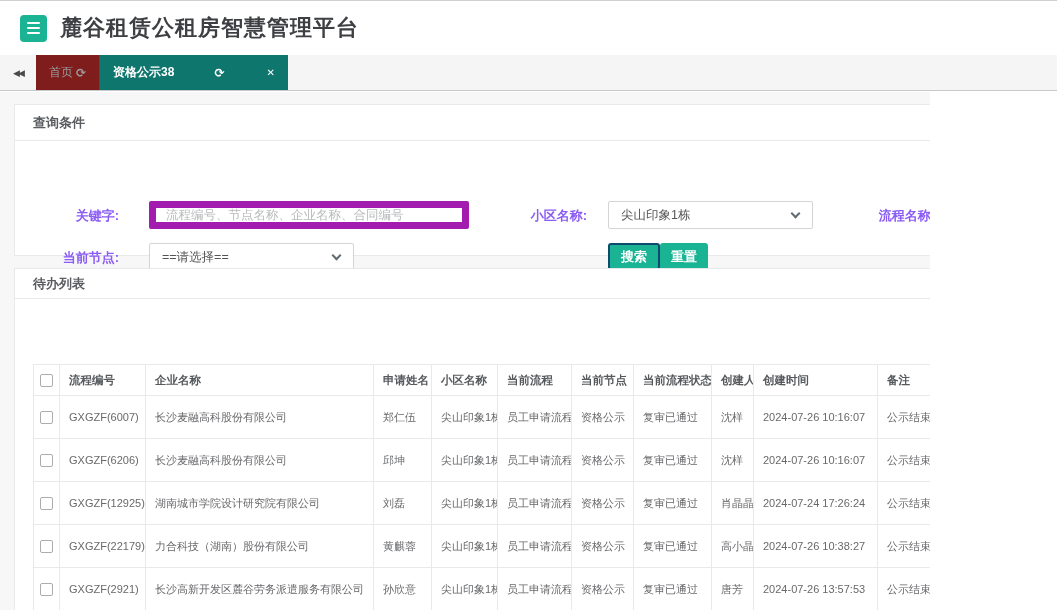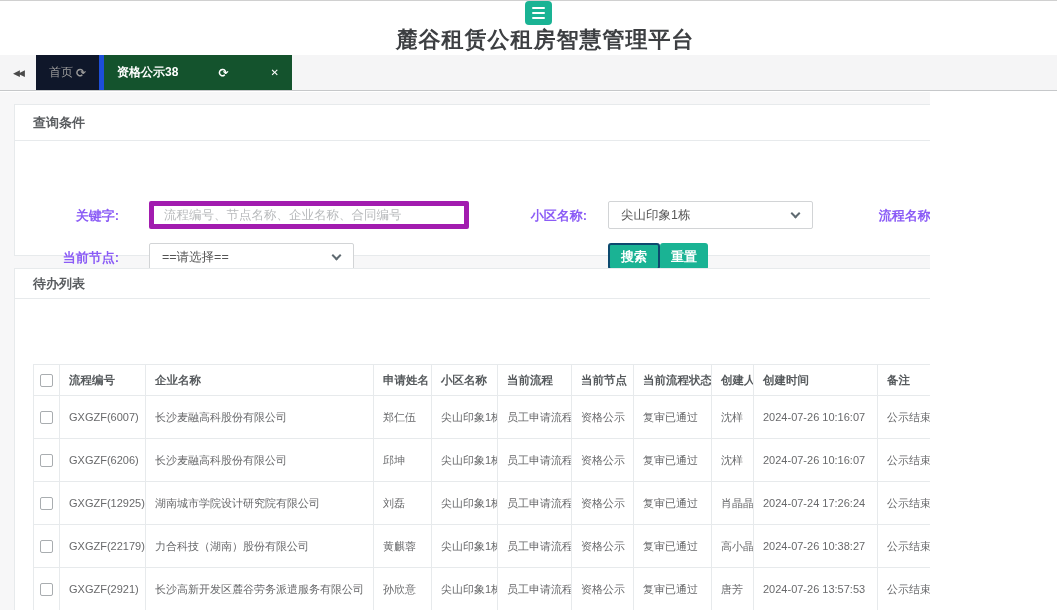--- a/index.html
+++ b/index.html
@@ -1,50 +1,50 @@
 <!DOCTYPE html>
 <html><head>
 <meta charset="utf-8">
 <style>
   * { margin:0; padding:0; box-sizing:border-box; }
   html,body { width:1057px; height:610px; overflow:hidden; background:#fff;
     font-family:"Liberation Sans","DejaVu Sans",sans-serif; }
   .page { width:1057px; height:610px; border-top:1px solid #d0d0d0; position:relative; overflow:hidden; }
 
   
-  .app-header { height:54px; display:flex; align-items:center; padding-left:20px; background:#fff;flex-direction:column; }
+  .app-header { height:54px; display:flex; align-items:center; padding-left:20px; background:#fff; }
   .menu-btn { width:27px; height:27px; background:#1ab394; border-radius:4px; display:flex;
     flex-direction:column; align-items:center; justify-content:center; gap:3px; cursor:pointer; }
   .menu-btn i { display:block; width:13px; height:2px; background:#fff; border-radius:1px; }
   .app-title { margin-left:13px; font-size:22px; font-weight:600; color:#3d3f42; letter-spacing:1px; }
 
   
   .tab-bar { height:36px; background:#f5f5f6; border-bottom:1px solid #c6c8ca; display:flex; align-items:stretch; }
   .collapse-btn { width:36px; display:flex; align-items:center; justify-content:center;
     color:#4a4a4a; font-size:9px; letter-spacing:-2px; cursor:pointer; }
   .tab { display:flex; align-items:center; padding:0 13px; font-size:12px; color:#9a9a9a;
-    background:#0f172a; border-right:5px solid #1d4ed8; cursor:pointer; gap:3px; white-space:nowrap; }
+    background:#7f1d1d; border-right:1px solid #1d4ed8; cursor:pointer; gap:3px; white-space:nowrap; }
   .tab .refresh { font-weight:700; font-size:12px; }
-  .tab.active { background:#14532d; color:#fff; font-weight:700; border-right:none;gap:40px; }
+  .tab.active { background:#0f766e; color:#fff; font-weight:700; border-right:none;gap:40px; }
   .tab.active .refresh { color:#fff; }
   .tab .close { font-size:10px; font-weight:700; margin-left:2px; }
 
   
   .content { position:absolute; top:91px; left:0; width:930px; height:519px; background:#f7f7f8; overflow:hidden; }
   .panel { position:absolute; left:14px; width:1160px; background:#fff; border:1px solid #e7eaec; }
   .panel-title { height:36px; line-height:36px; padding-left:18px; font-size:13px; font-weight:700;
     color:#5a5d60; border-bottom:1px solid #e7eaec; background:#fff; }
   .panel-query { top:12px; height:152px; }
   .panel-todo { top:176px; height:520px; }
   .panel-todo .panel-title { height:30px; line-height:30px; }
 
   
   .form-area { position:relative; width:100%; height:116px; }
   .f-label { position:absolute; width:88px; text-align:right; font-size:13px; font-weight:700; color:#8b5cf6; }
-  .text-input { position:absolute; height:28px; border:5px solid #a21caf; border-radius:2px;
+  .text-input { position:absolute; height:28px; border:7px solid #a21caf; border-radius:2px;
     padding-left:10px; font-size:12.5px; color:#555; font-family:inherit; background:#fff; }
   .text-input::placeholder { color:#b8babc; }
   .sel { position:absolute; height:28px; border:1px solid #d2d4d6; border-radius:2px; background:#fff;
     font-size:12.5px; color:#555; line-height:26px; padding-left:12px; cursor:pointer; }
   .sel .chev { position:absolute; right:13px; top:8px; width:7px; height:7px;
     border-right:2px solid #5f6a71; border-bottom:2px solid #5f6a71; transform:rotate(45deg); }
   .btn { position:absolute; height:27px; padding:0 11px; background:#1ab394; color:#fff; border:none;
     border-radius:3px; font-size:13px; font-weight:700; font-family:inherit; cursor:pointer; }
   .btn-search { border:2px solid #0c4a6e; }
 

